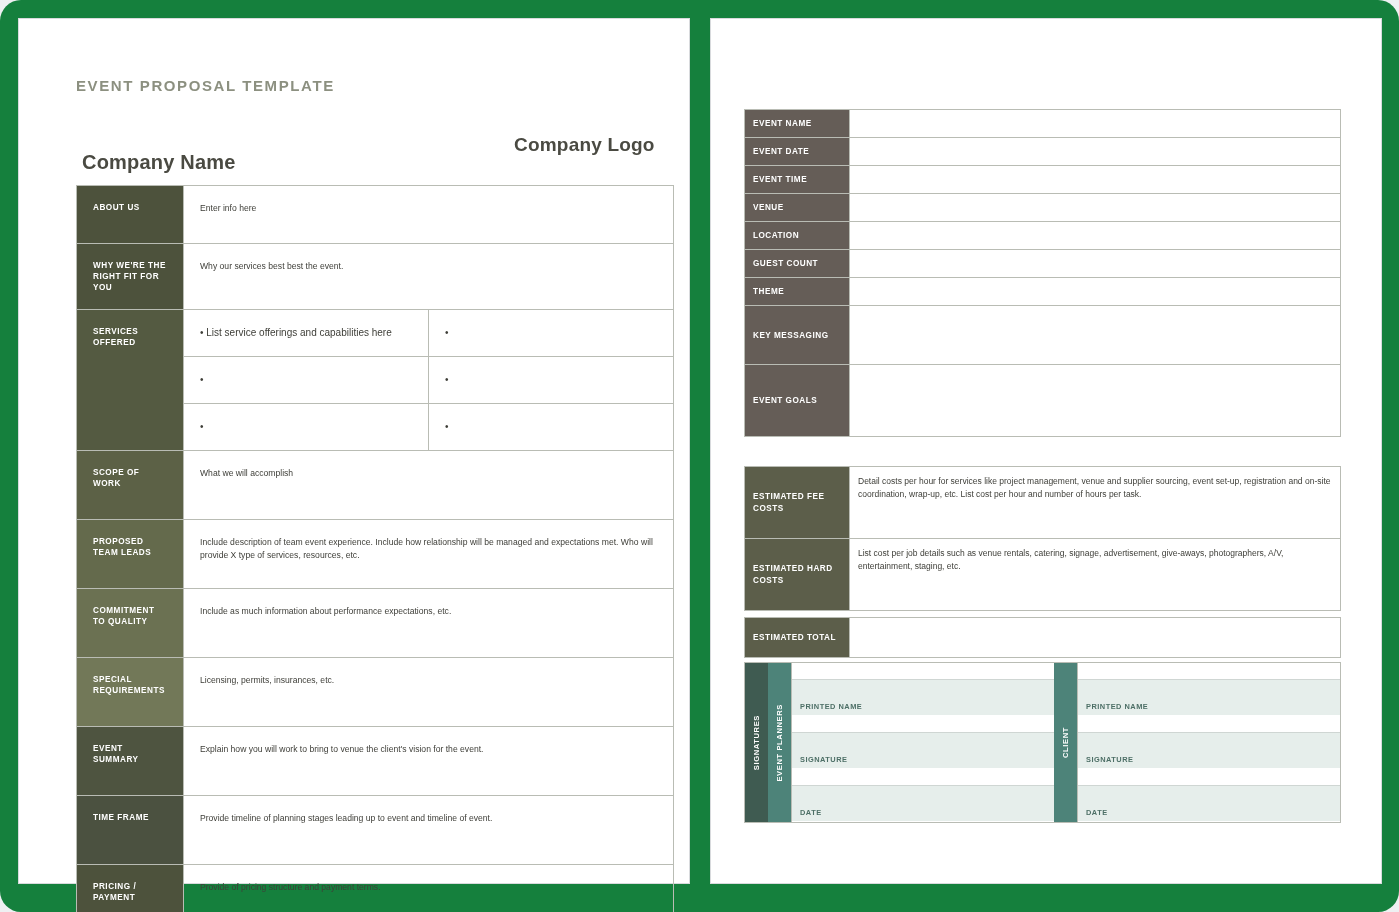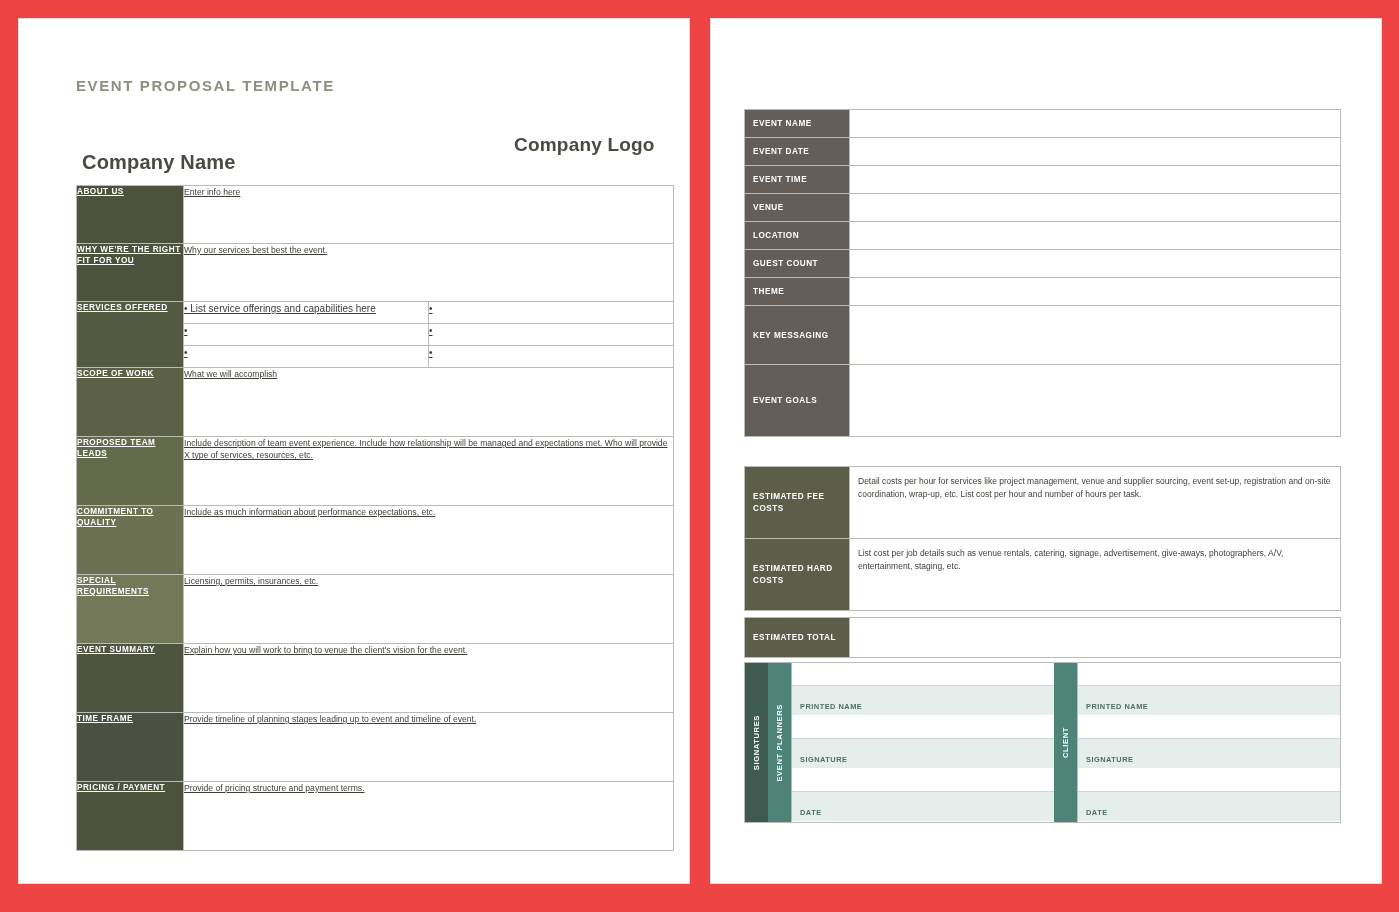--- a/index.html
+++ b/index.html
@@ -6,22 +6,23 @@
   html, body {
     margin: 0;
     padding: 0;
     background: #eef0f2;
     font-family: "Liberation Sans", sans-serif;
   }
   #root {
     position: relative;
     width: 1399px;
     height: 912px;
-    background: #ef4444;
+    background: #15803d;
     overflow: hidden;
+    border-radius: 21px;
   }
 
   .page {
     position: absolute;
     background: #ffffff;
     border: 1px solid #d8dadd;
   }
   #page-left {
     left: 18px;
     top: 18px;
@@ -68,22 +69,21 @@
     position: absolute;
     left: 57px;
     top: 166px;
     width: 597px;
     border-collapse: collapse;
     table-layout: fixed;
   }
   .left-table td {
     border: 1px solid #b9bcb4;
     vertical-align: top;
-    padding: 0;
-    text-decoration: underline;
+    padding: 16px;
   }
   .lbl {
     width: 107px;
     color: #ffffff;
     font-size: 8.2px;
     font-weight: bold;
     letter-spacing: 0.5px;
     line-height: 1.35;
     padding: 6px 8px 6px 9px;
     vertical-align: middle;
@@ -177,21 +177,21 @@
     display: flex;
     flex-direction: column;
     border-left: 1px solid #b9bcb4;
   }
   .sig-field-label {
     background: #e6eeeb;
     color: #4d6f66;
     font-size: 7.4px;
     font-weight: bold;
     letter-spacing: 0.5px;
-    padding: 16px 0 4px 8px;
+    padding: 22px 0 4px 8px;
     text-transform: uppercase;
     border-bottom: 1px solid #ffffff;
   }
   .sig-blank { flex: 1; background: #ffffff; border-bottom: 1px solid #cfd6d3; }
 </style>
 </head>
 <body>
 
 <div id="root">
 

